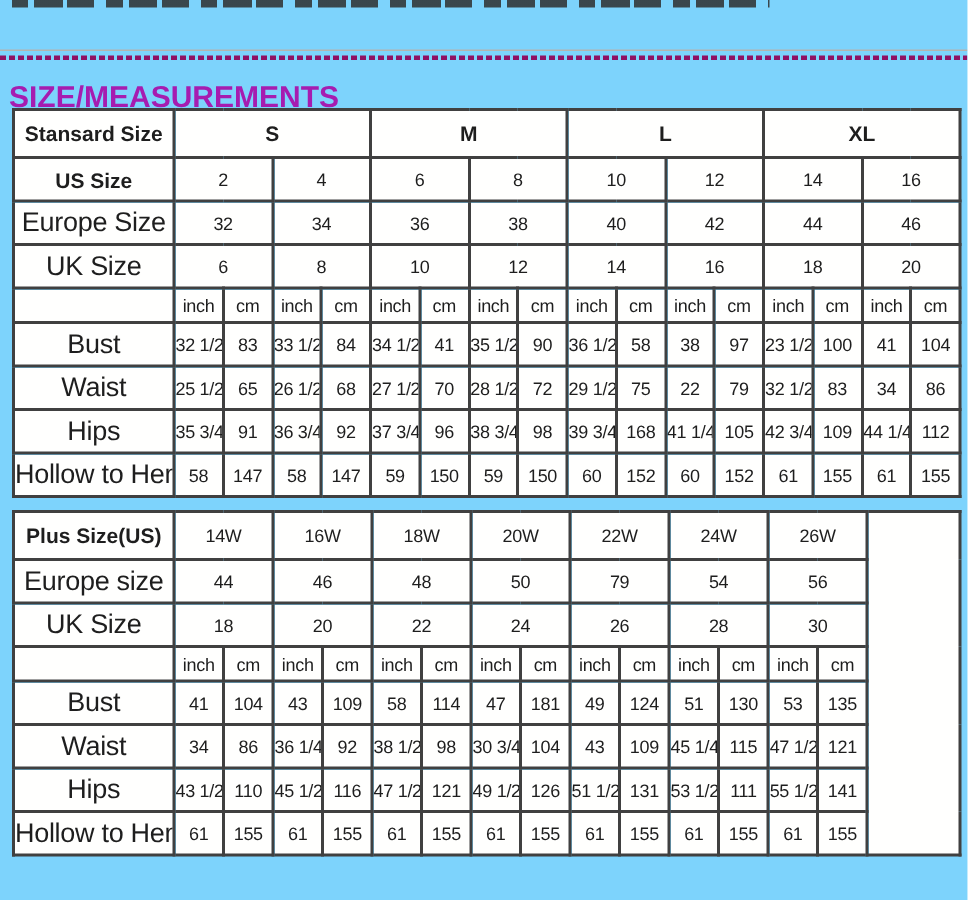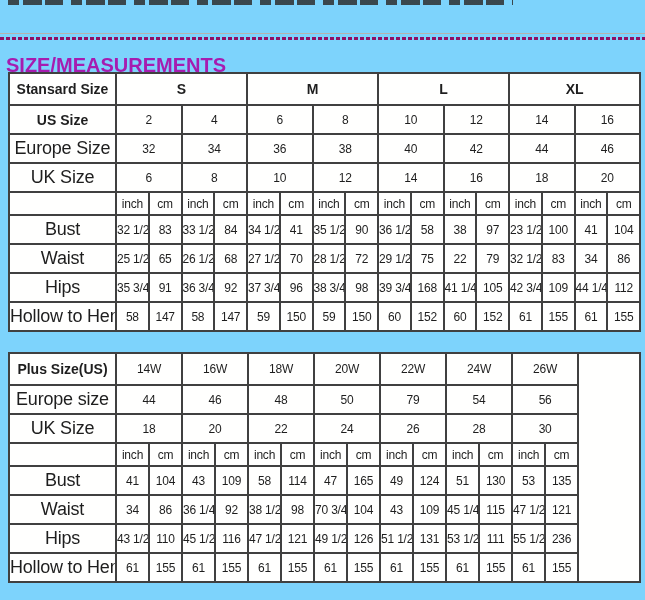--- a/index.html
+++ b/index.html
@@ -53,21 +53,21 @@
 
   table.sizes {
     position: absolute;
     left: 8px;
     border-collapse: collapse;
     table-layout: fixed;
     width: 631px;
     border-radius: 25px;
   }
   #standard-table { top: 72px; }
-  #plus-table { top: 352px; }
+  #plus-table { top: 340px; }
 
   table.sizes td {
     border: 2px solid #404040;
     background: #fffffe;
     text-align: center;
     vertical-align: middle;
     font-size: 12px;
     letter-spacing: -0.2px;
     white-space: nowrap;
     overflow: hidden;
@@ -295,37 +295,37 @@
         </tr>
         <tr class="row-measure">
           <td class="label">Bust</td>
           <td colspan="1">41</td>
           <td colspan="1">104</td>
           <td colspan="1">43</td>
           <td colspan="1">109</td>
           <td colspan="1">58</td>
           <td colspan="1">114</td>
           <td colspan="1">47</td>
-          <td colspan="1">165</td>
+          <td colspan="1">181</td>
           <td colspan="1">49</td>
           <td colspan="1">124</td>
           <td colspan="1">51</td>
           <td colspan="1">130</td>
           <td colspan="1">53</td>
           <td colspan="1">135</td>
         </tr>
         <tr class="row-measure">
           <td class="label">Waist</td>
           <td colspan="1">34</td>
           <td colspan="1">86</td>
           <td colspan="1">36 1/4</td>
           <td colspan="1">92</td>
           <td colspan="1">38 1/2</td>
           <td colspan="1">98</td>
-          <td colspan="1">70 3/4</td>
+          <td colspan="1">30 3/4</td>
           <td colspan="1">104</td>
           <td colspan="1">43</td>
           <td colspan="1">109</td>
           <td colspan="1">45 1/4</td>
           <td colspan="1">115</td>
           <td colspan="1">47 1/2</td>
           <td colspan="1">121</td>
         </tr>
         <tr class="row-measure">
           <td class="label">Hips</td>
@@ -335,21 +335,21 @@
           <td colspan="1">116</td>
           <td colspan="1">47 1/2</td>
           <td colspan="1">121</td>
           <td colspan="1">49 1/2</td>
           <td colspan="1">126</td>
           <td colspan="1">51 1/2</td>
           <td colspan="1">131</td>
           <td colspan="1">53 1/2</td>
           <td colspan="1">111</td>
           <td colspan="1">55 1/2</td>
-          <td colspan="1">236</td>
+          <td colspan="1">141</td>
         </tr>
         <tr class="row-measure">
           <td class="label">Hollow to Hem</td>
           <td colspan="1">61</td>
           <td colspan="1">155</td>
           <td colspan="1">61</td>
           <td colspan="1">155</td>
           <td colspan="1">61</td>
           <td colspan="1">155</td>
           <td colspan="1">61</td>

